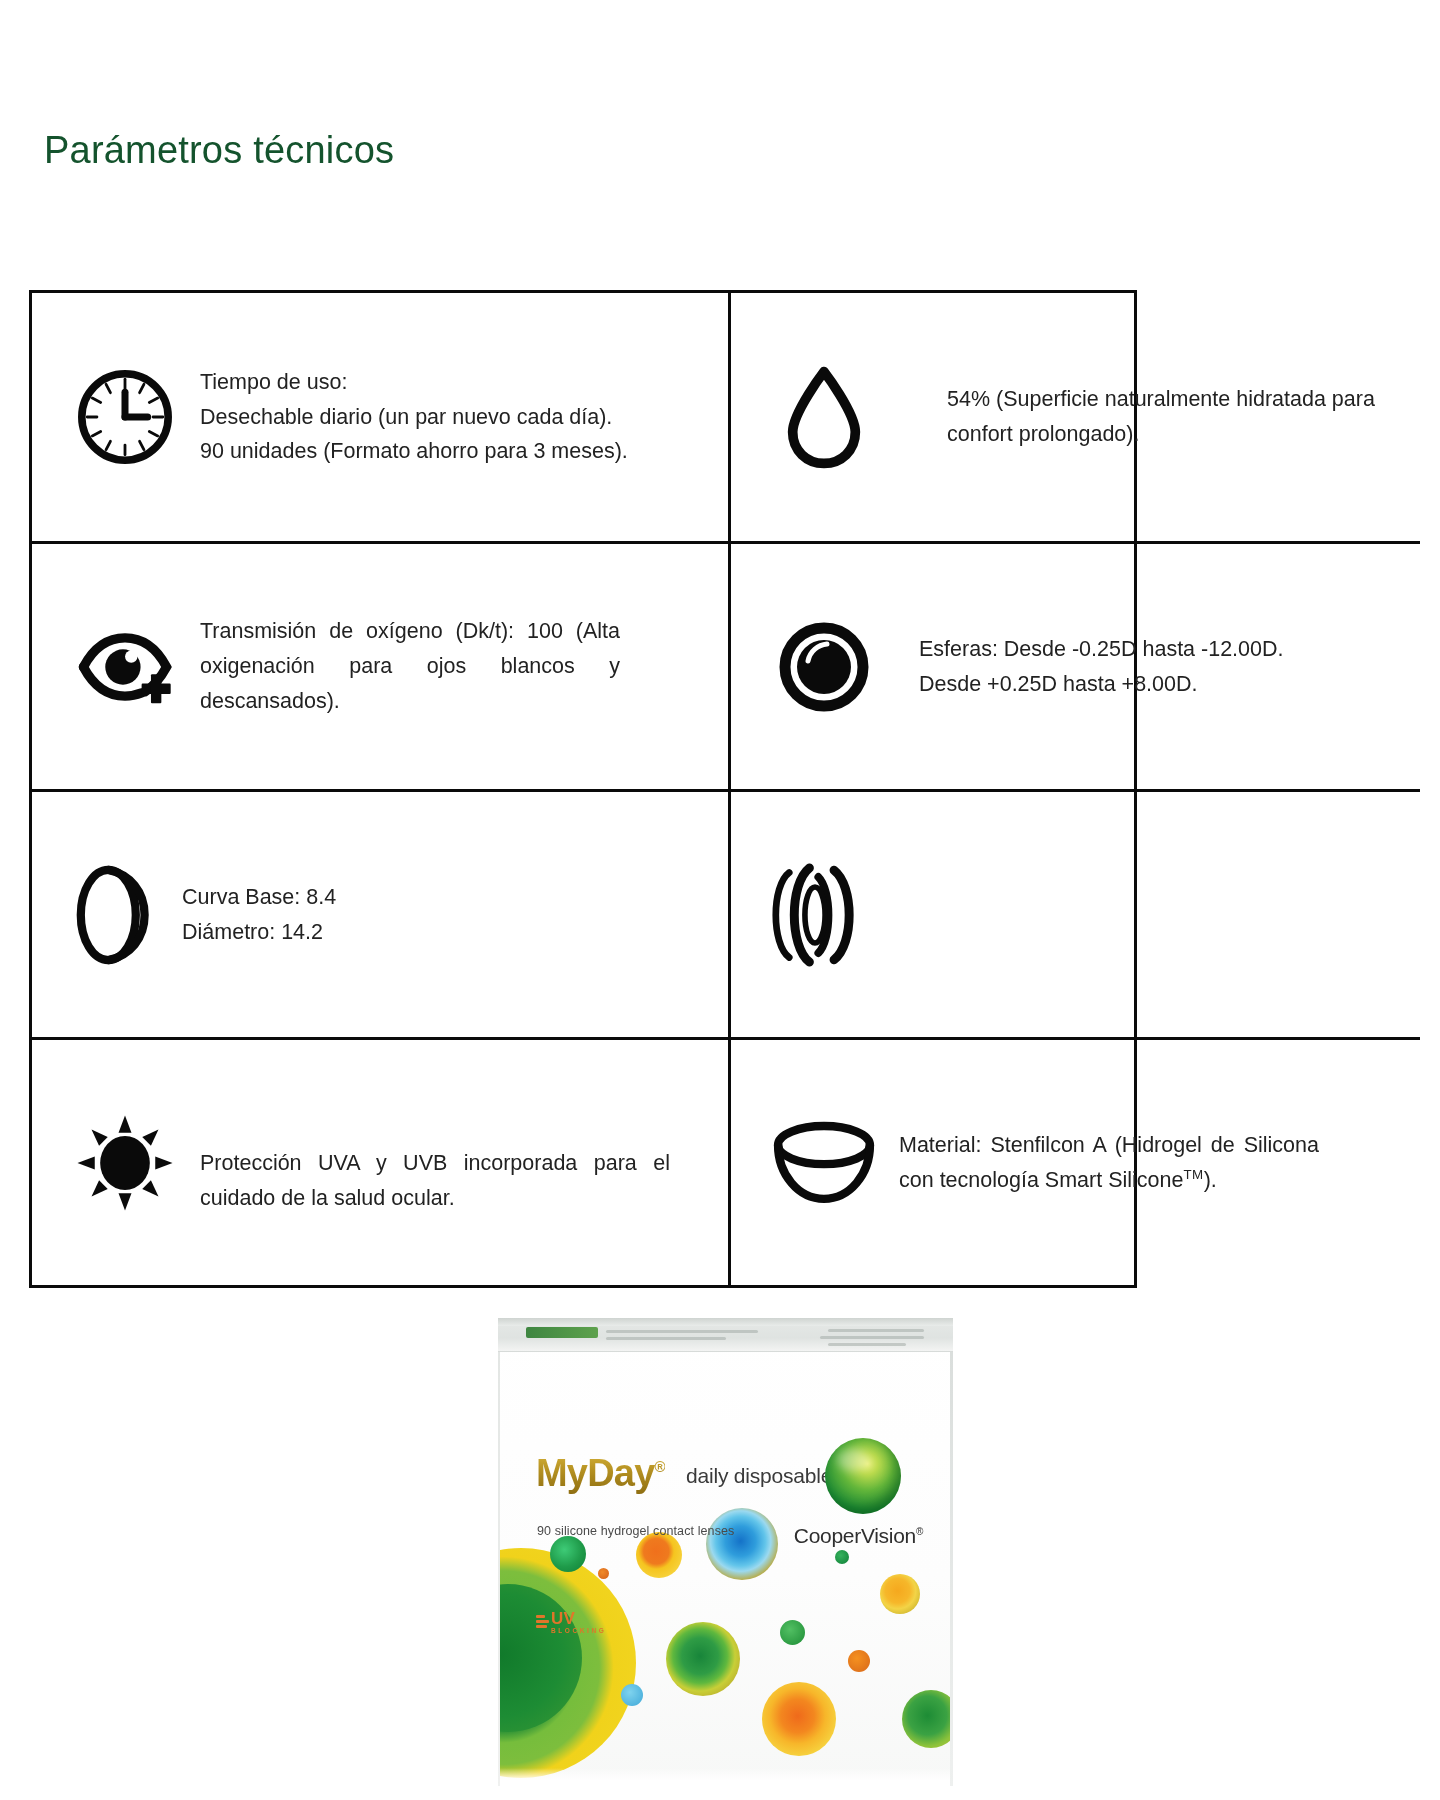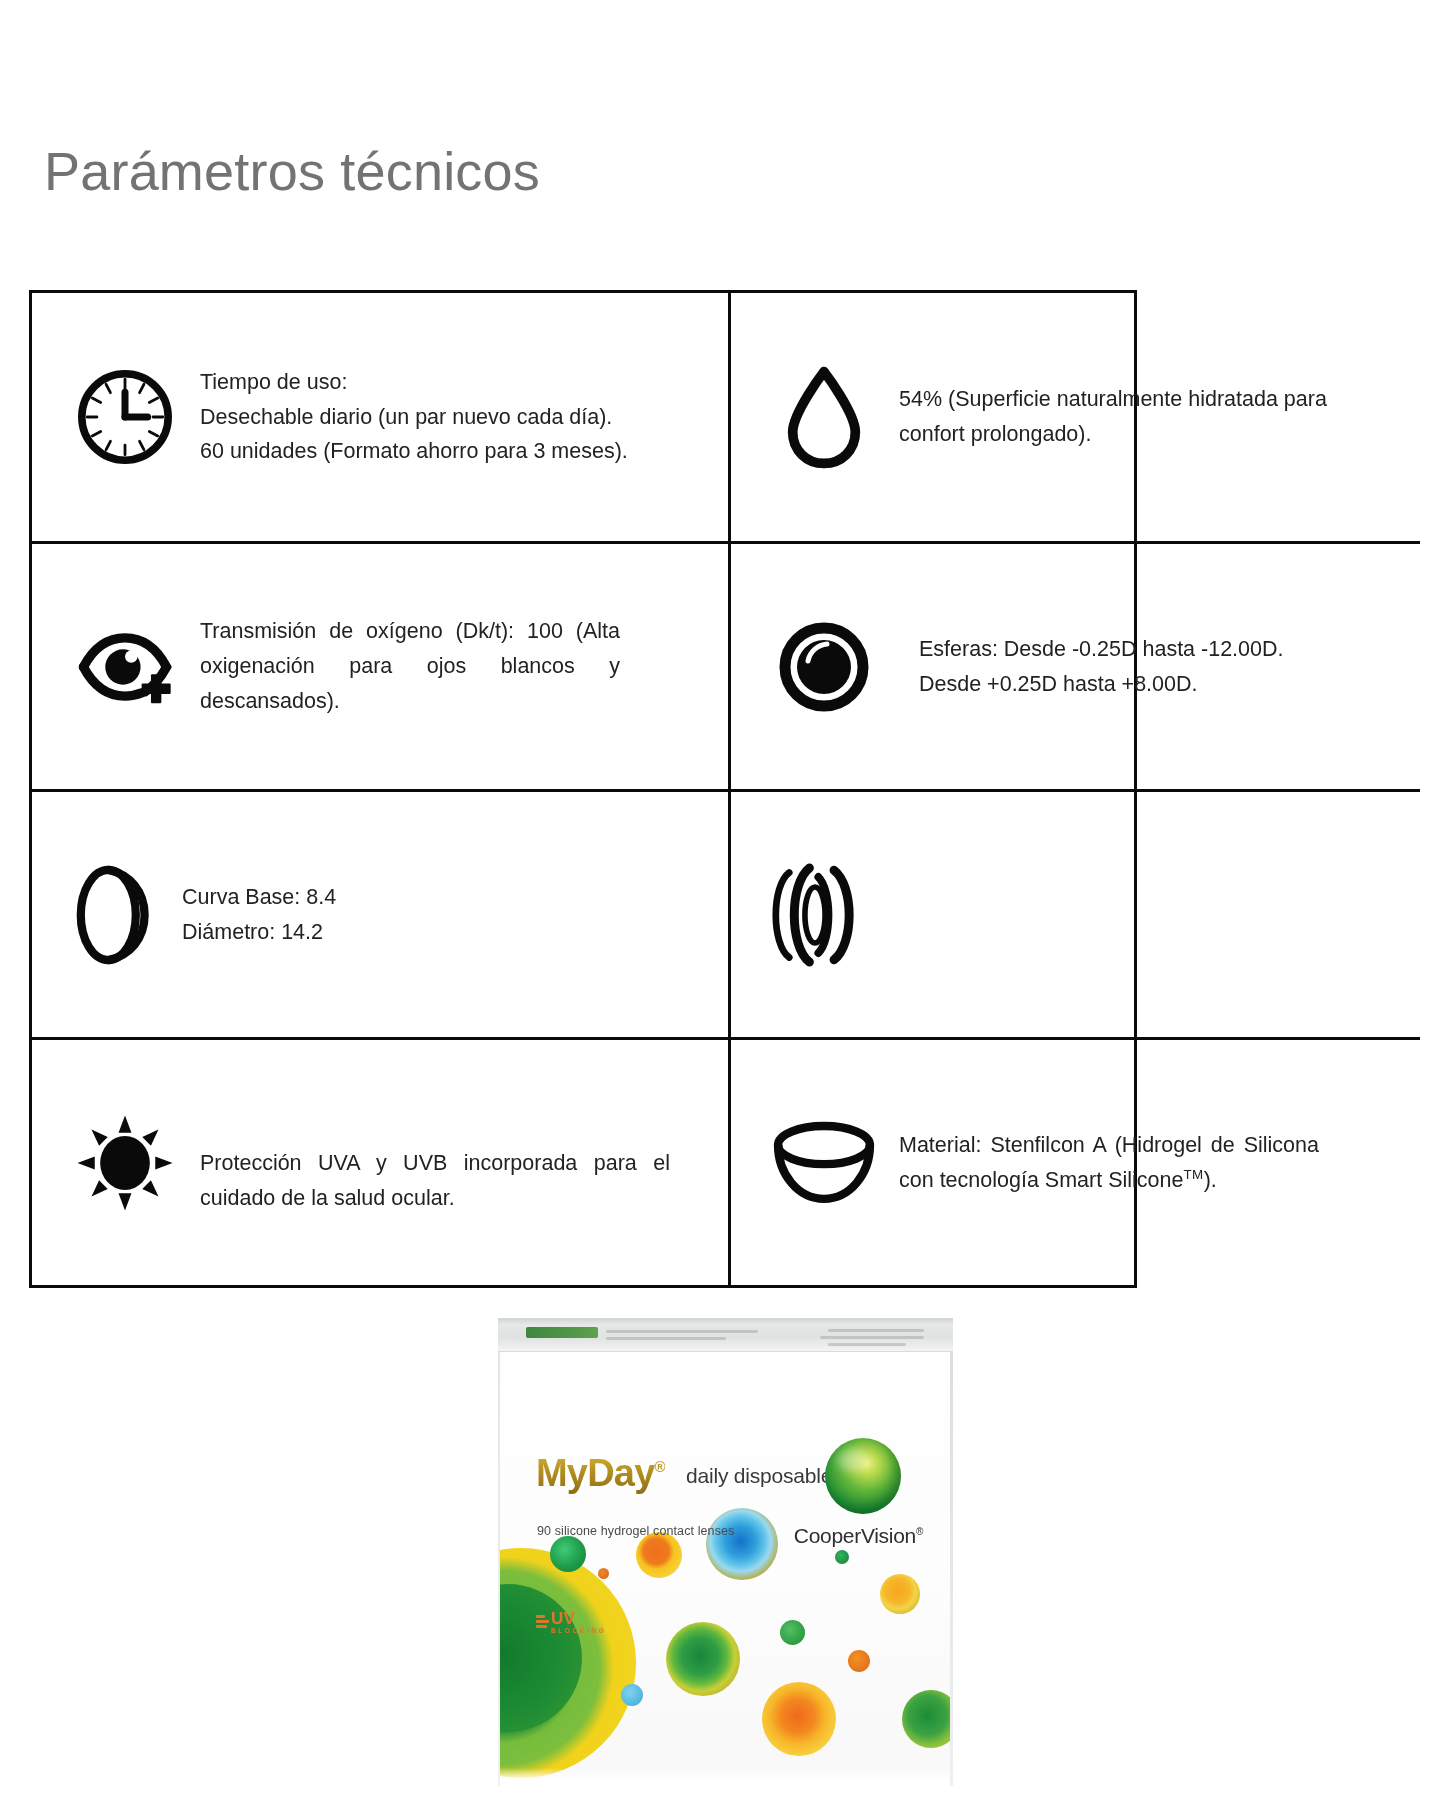--- a/index.html
+++ b/index.html
@@ -16,24 +16,24 @@
     position: relative;
     width: 1440px;
     min-height: 1800px;
     padding: 0;
   }
   
   .page-title {
     position: absolute;
     left: 44px;
     top: 104px;
-    font-size: 54px;
+    font-size: 38px;
     font-weight: 400;
     letter-spacing: 0.2px;
-    color: #737373;
+    color: #14532d;
     line-height: 1.15;
     white-space: nowrap;
   }
   
   .spec-table {
     position: absolute;
     left: 29px;
     top: 290px;
     width: 1108px;
     border: 3px solid #0a0a0a;
@@ -65,21 +65,21 @@
     line-height: 1.62;
     color: #222222;
   }
   .spec-text .just { text-align: justify; text-align-last: left; }
   .spec-text .indent-right { text-align: left; }
   .spec-text .ln { display: block; }
   sup.tm { font-size: 0.62em; vertical-align: super; letter-spacing: 0.5px; }
 
   
   .r1c1 .spec-text { max-width: 430px; }
-  .r1c2 .spec-text { max-width: 460px; }
+  .r1c2 .spec-text { max-width: 460px; margin-left: 48px; }
   .r2c1 .spec-text { max-width: 420px; }
   .r2c2 .spec-text { max-width: 480px; margin-left: 20px; }
   .r3c1 .spec-text { max-width: 420px; }
   .r3c2 .spec-text { max-width: 540px; }
   .r4c1 .spec-text { max-width: 470px; margin-top: 37px; }
   .r4c2 .spec-text { max-width: 420px; }
 
   
   .product-wrap {
     position: absolute;
@@ -203,21 +203,21 @@
             <line x1="32.5" y1="80.3" x2="36.5" y2="72.5"></line>
             <line x1="63.5" y1="27.5" x2="67.5" y2="19.7"></line>
           </g>
           <line x1="50" y1="50" x2="50" y2="27" stroke="#0a0a0a" stroke-width="6.5" stroke-linecap="round"></line>
           <line x1="50" y1="50" x2="71" y2="50" stroke="#0a0a0a" stroke-width="6.5" stroke-linecap="round"></line>
         </svg>
       </div>
       <div class="spec-text">
         <span class="ln">Tiempo de uso:</span>
         <span class="ln just">Desechable diario (un par nuevo cada día).</span>
-        <span class="ln">60 unidades (Formato ahorro para 3 meses).</span>
+        <span class="ln">90 unidades (Formato ahorro para 3 meses).</span>
       </div>
     </div>
 
     <div class="spec-cell col-right r1c2">
       <div class="spec-icon">
         <svg width="100" height="108" viewBox="0 0 90 100" aria-hidden="true">
           <path d="M45 8 C45 8 74 46 74 64 C74 81 61 93 45 93 C29 93 16 81 16 64 C16 46 45 8 45 8 Z" fill="none" stroke="#0a0a0a" stroke-width="9" stroke-linejoin="round"></path>
         </svg>
       </div>
       <div class="spec-text">

